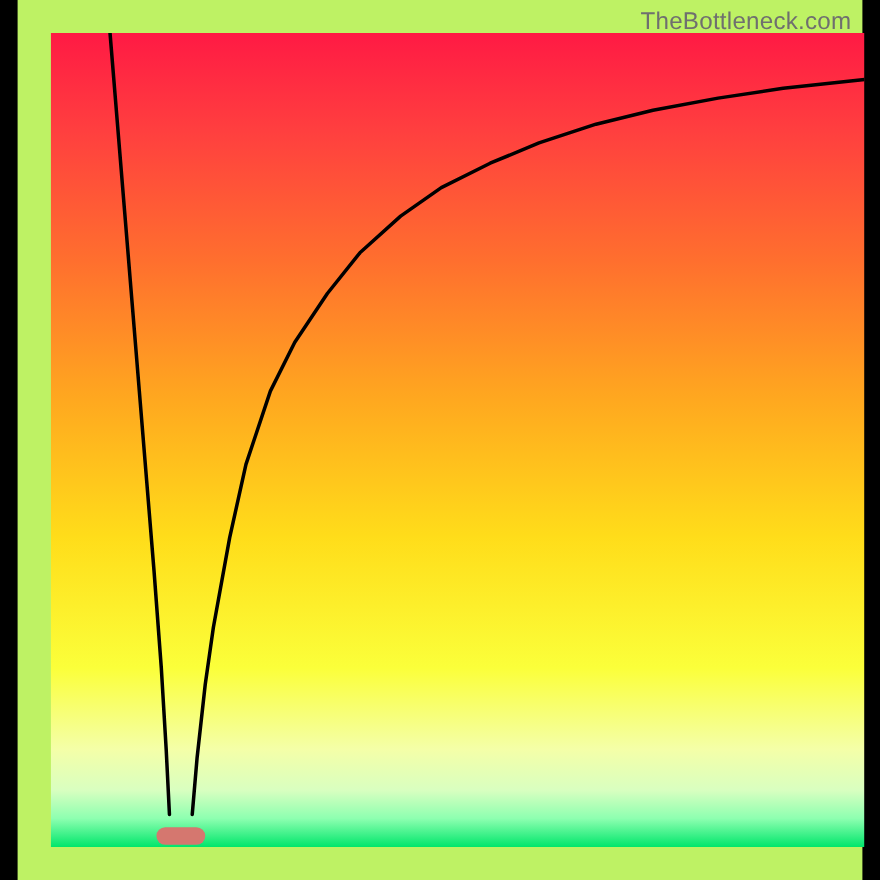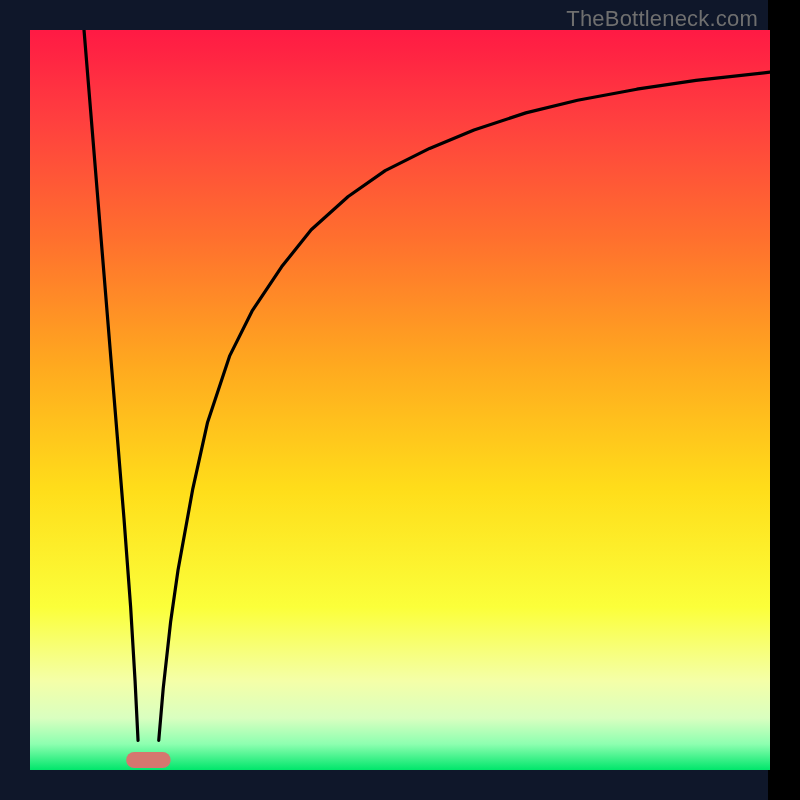--- a/index.html
+++ b/index.html
@@ -6,25 +6,25 @@
     margin: 0;
     padding: 0;
     width: 800px;
     height: 800px;
     overflow: hidden;
     background: #000;
     font-family: Arial, Helvetica, sans-serif;
   }
   .frame {
     position: absolute;
-    left: 0;
+    left: 16px;
     top: 0;
     width: 768px;
     height: 800px;
-    background: #0f172a;
+    background: #bef264;
   }
   .plot {
     position: absolute;
     left: 30px;
     top: 30px;
     width: 740px;
     height: 740px;
     overflow: hidden;
   }
   .watermark {

